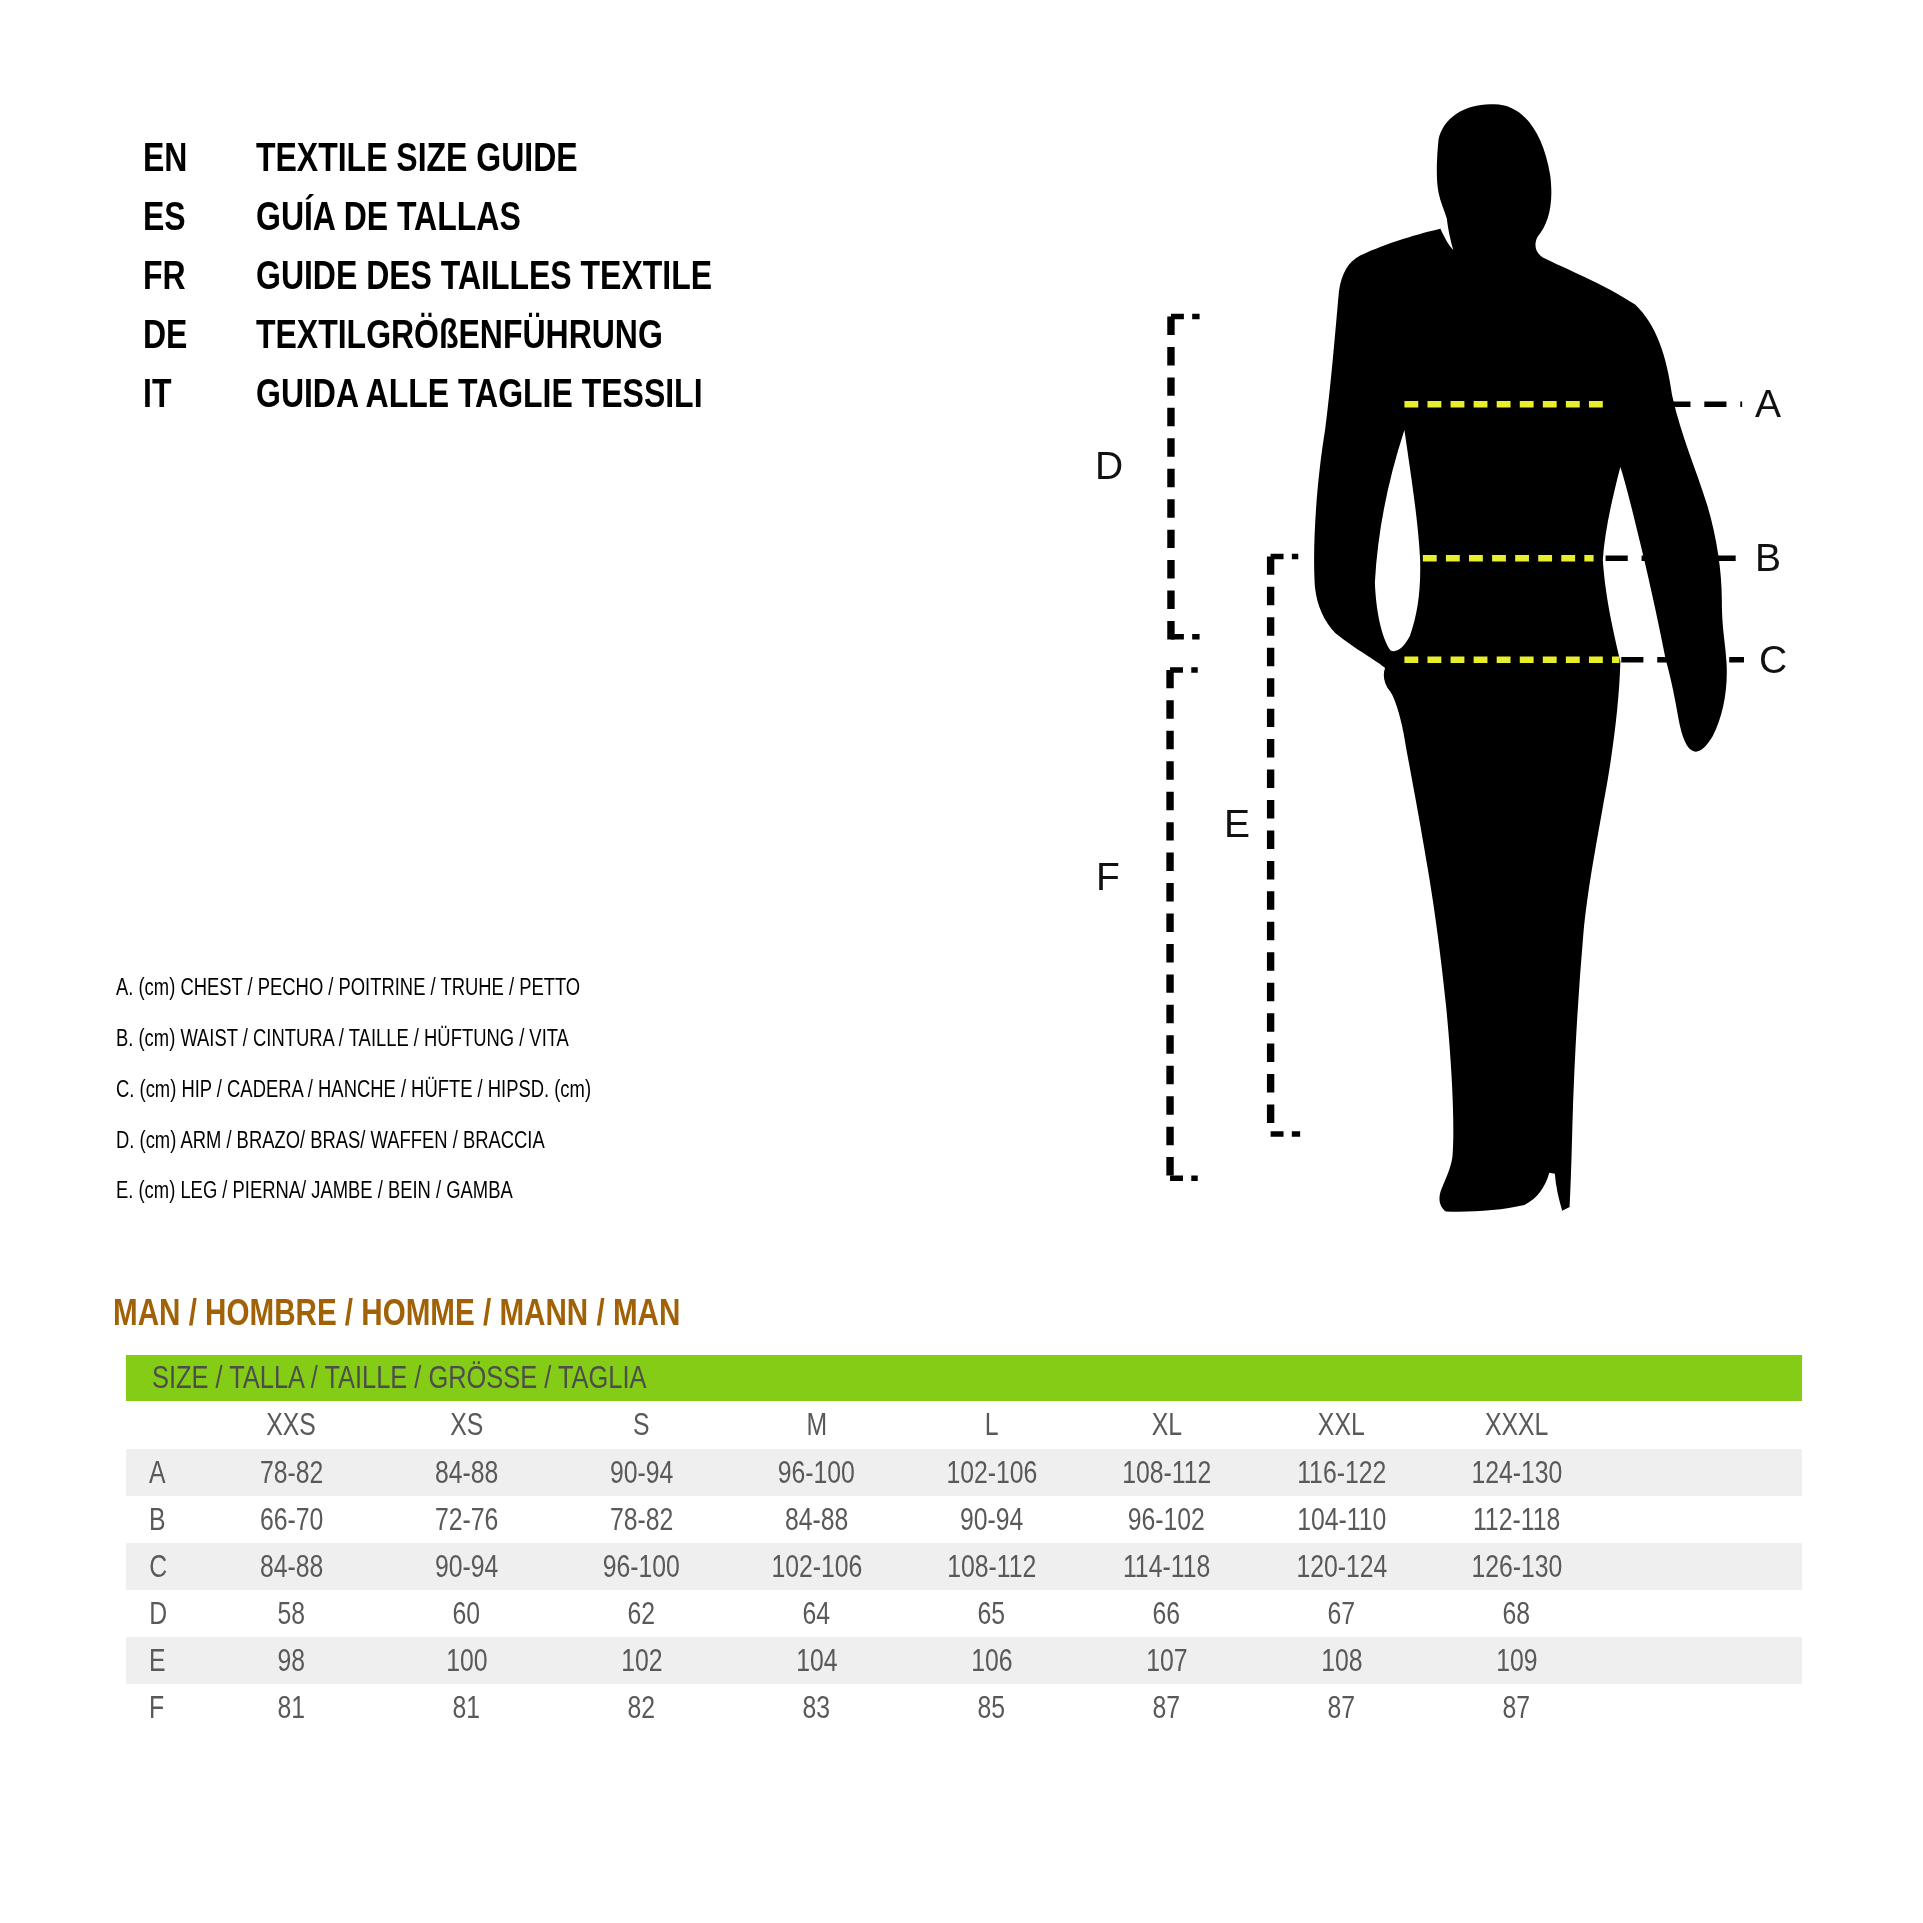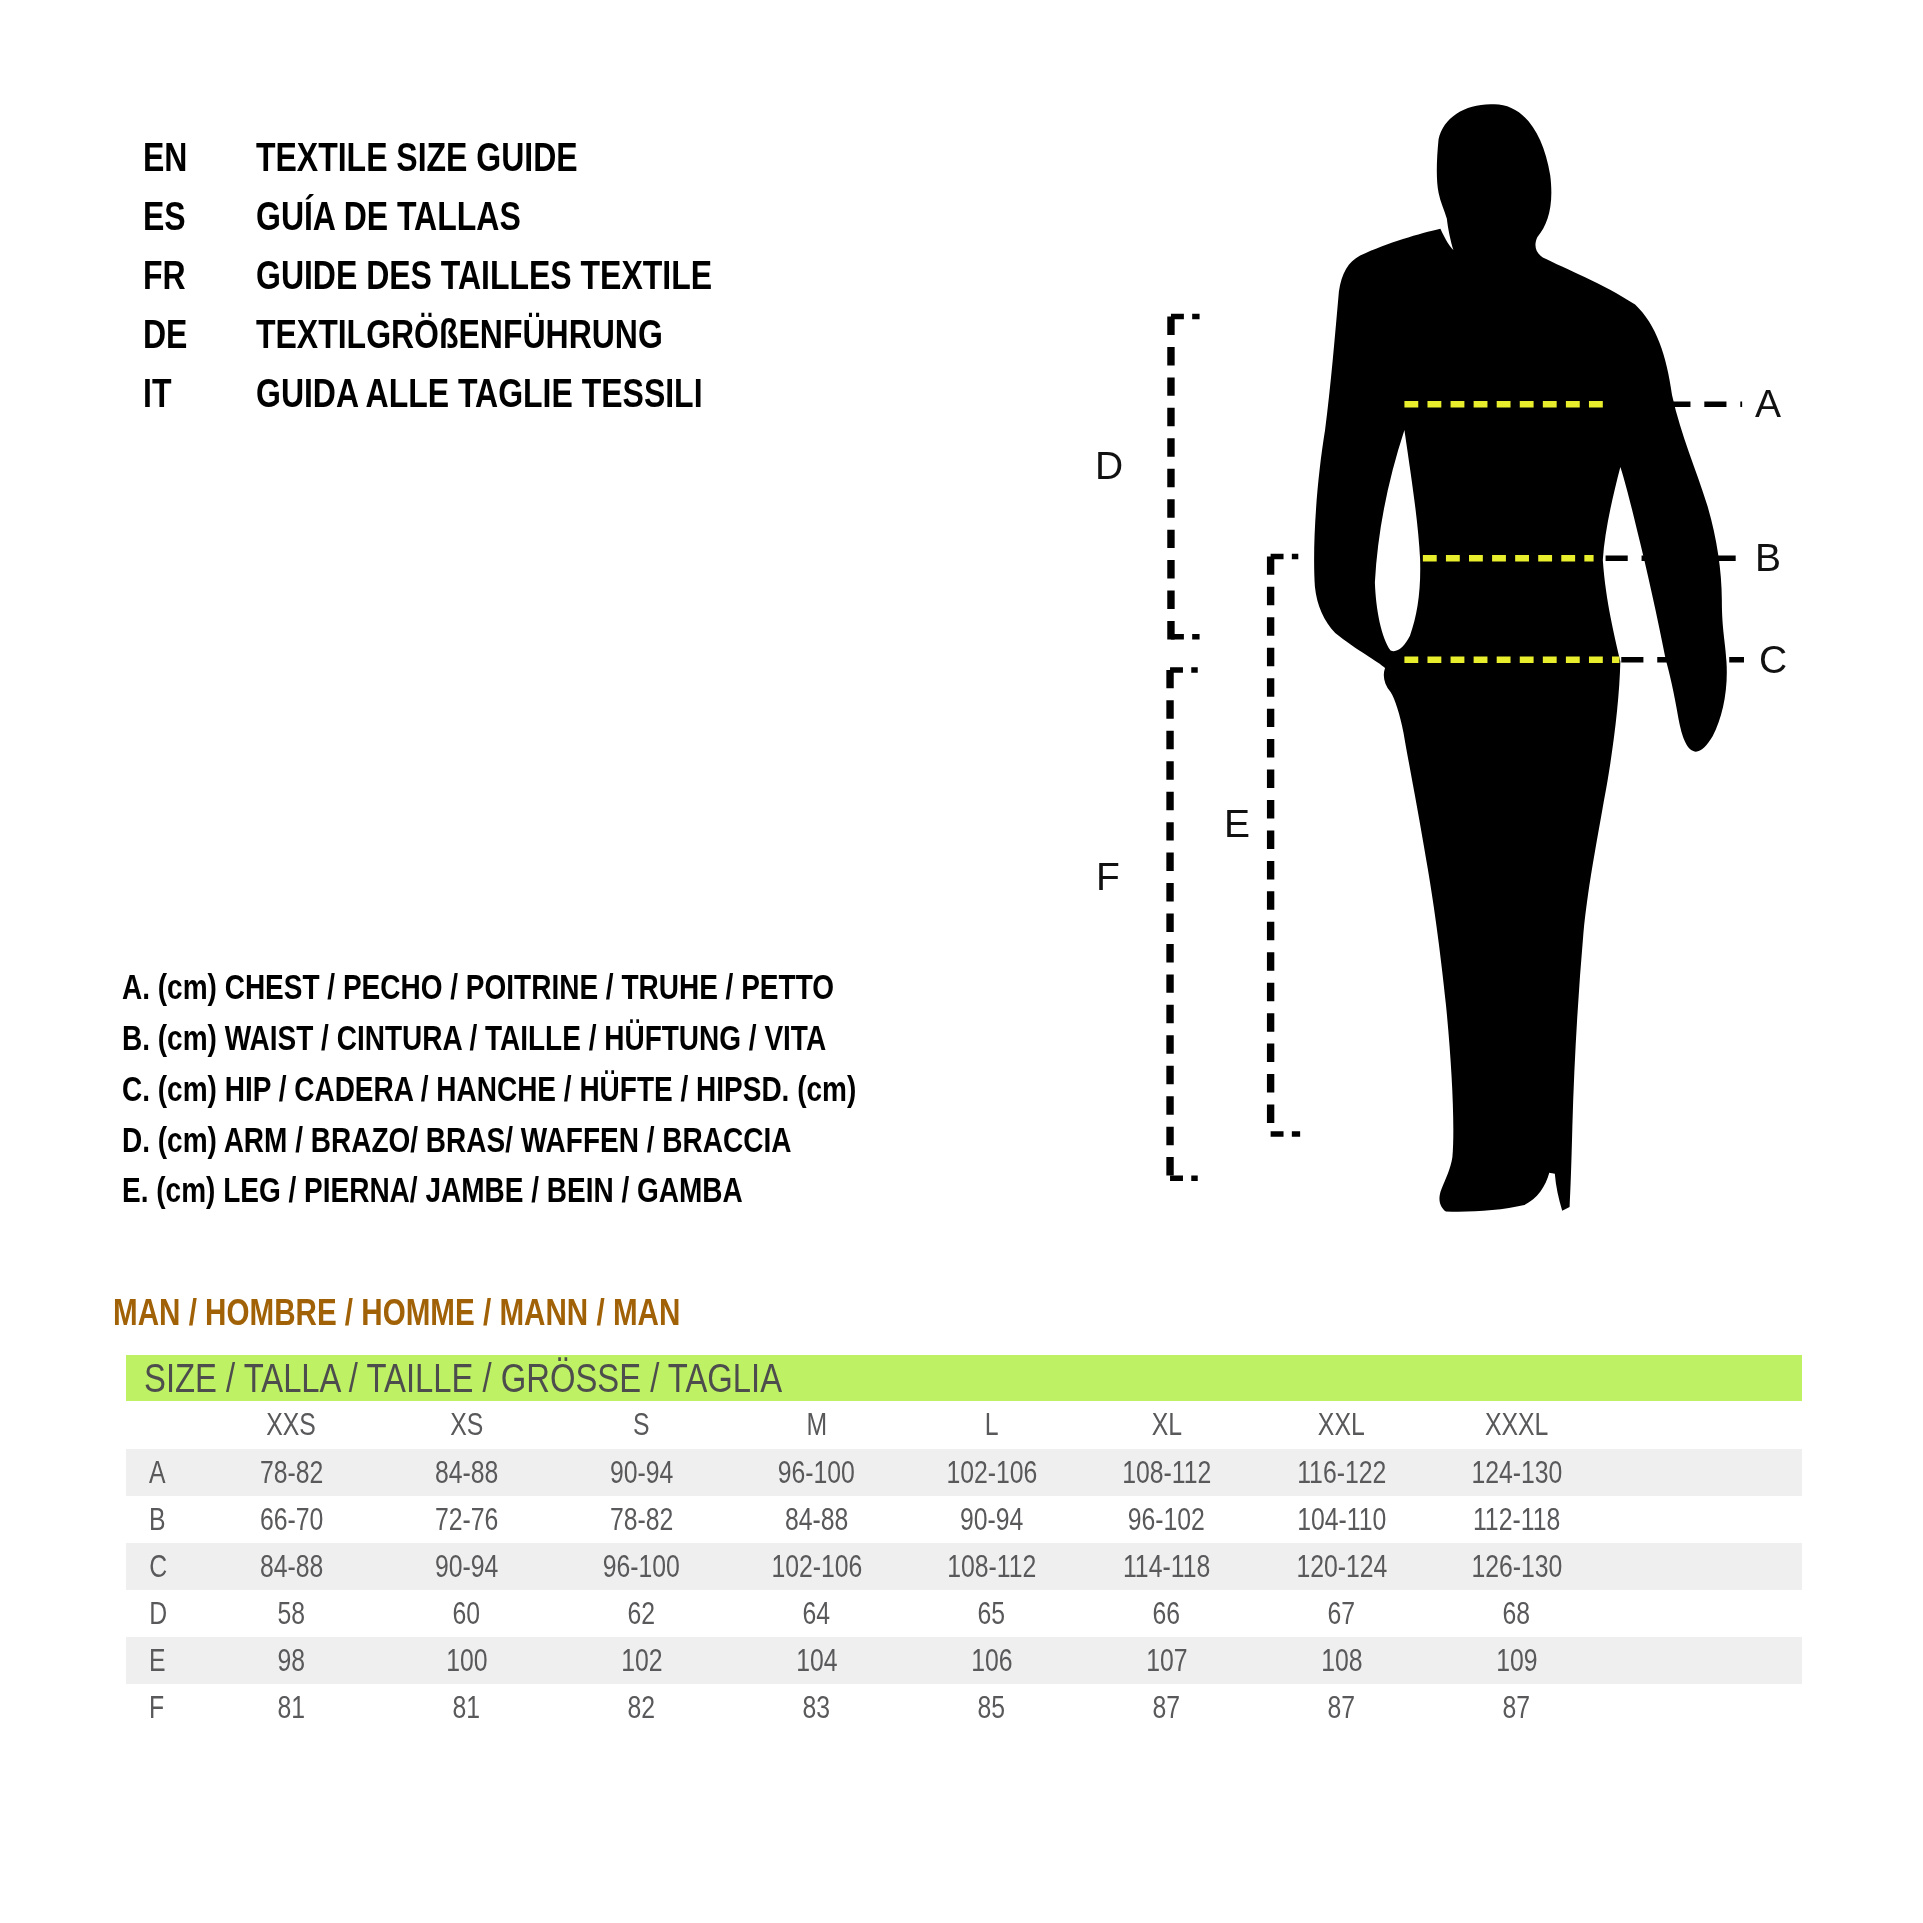--- a/index.html
+++ b/index.html
@@ -9,33 +9,33 @@
   
   .cond{display:inline-block;transform:scaleX(0.78);transform-origin:0 50%;white-space:nowrap;}
   .cond-c{display:inline-block;transform:scaleX(0.80);transform-origin:50% 50%;white-space:nowrap;}
 
   
   .lang-line{position:absolute;left:143px;height:48px;line-height:48px;font-size:41px;font-weight:700;color:#000;white-space:nowrap;}
   .lang-code{position:absolute;left:0;top:0;}
   .lang-title{position:absolute;left:113px;top:0;}
 
   
-  .legend-line{position:absolute;left:122px;height:42px;line-height:42px;font-size:35px;font-weight:700;color:#000;white-space:nowrap;}
+  .legend-line{position:absolute;left:116px;height:42px;line-height:42px;font-size:23px;font-weight:400;color:#000;white-space:nowrap;}
   .category-line{position:absolute;left:113px;height:42px;line-height:42px;font-size:37px;font-weight:700;color:#a16207;white-space:nowrap;}
 
   
   .marker{position:absolute;font-size:39px;line-height:44px;color:#111;font-weight:400;}
   .marker.centered{transform:translate(-50%,-50%);}
 
   
   #figure-svg{position:absolute;left:0;top:0;width:1923px;height:1923px;}
 
   
   #size-table{position:absolute;left:126px;top:1355px;width:1676px;font-size:31px;color:#59595b;}
-  .tbl-titlebar{height:46px;line-height:46px;background:#bef264;color:#4d4d4d;padding-left:18px;font-size:40px;}
+  .tbl-titlebar{height:46px;line-height:46px;background:#84cc16;color:#4d4d4d;padding-left:26px;font-size:31px;}
   .tbl-row{display:grid;grid-template-columns:78px repeat(8,175px) 1fr;align-items:center;}
   .tbl-row.sizes{height:48px;line-height:48px;}
   .tbl-row.data{height:47px;line-height:47px;}
   .tbl-row.stripe{background:#efefef;}
   .tbl-cell{text-align:center;}
   .tbl-rowlabel{text-align:left;padding-left:21px;}
 </style>
 </head>
 <body>
 

